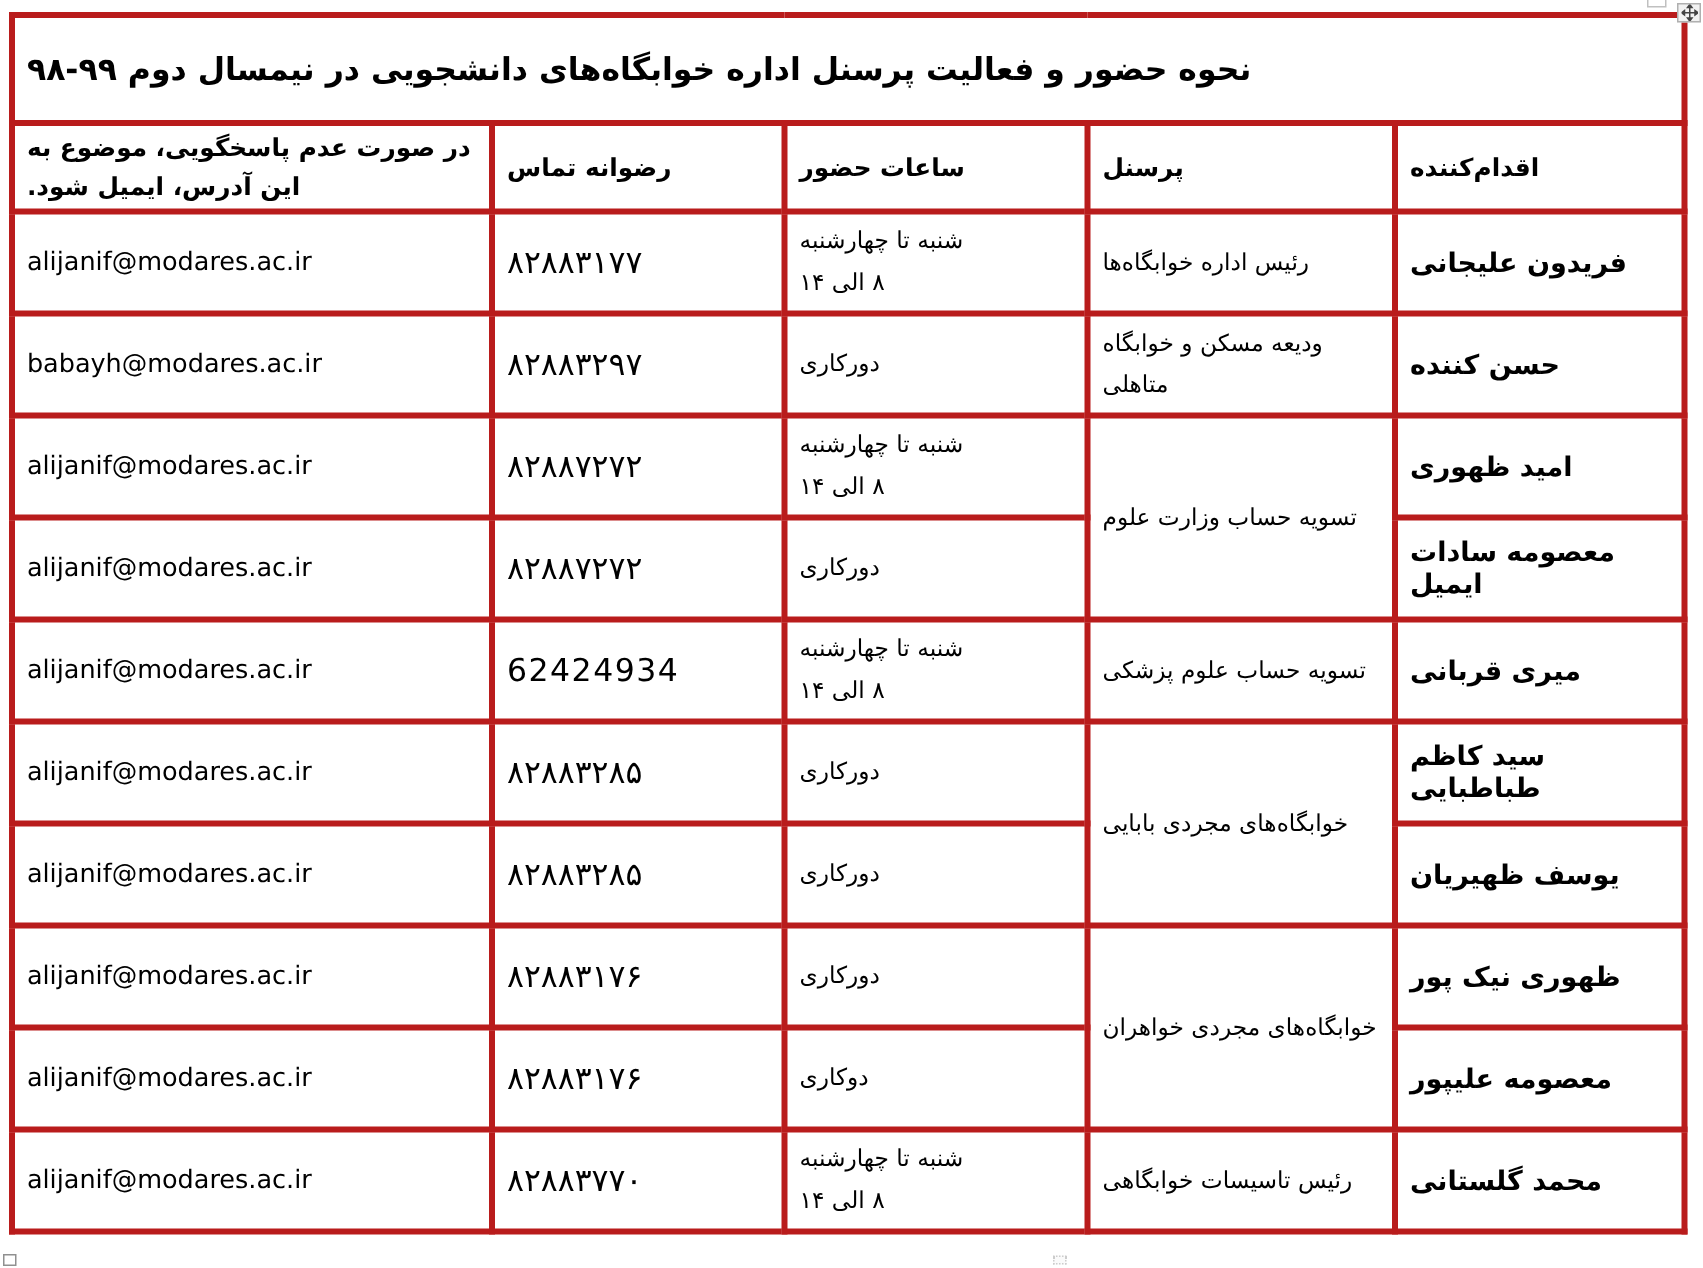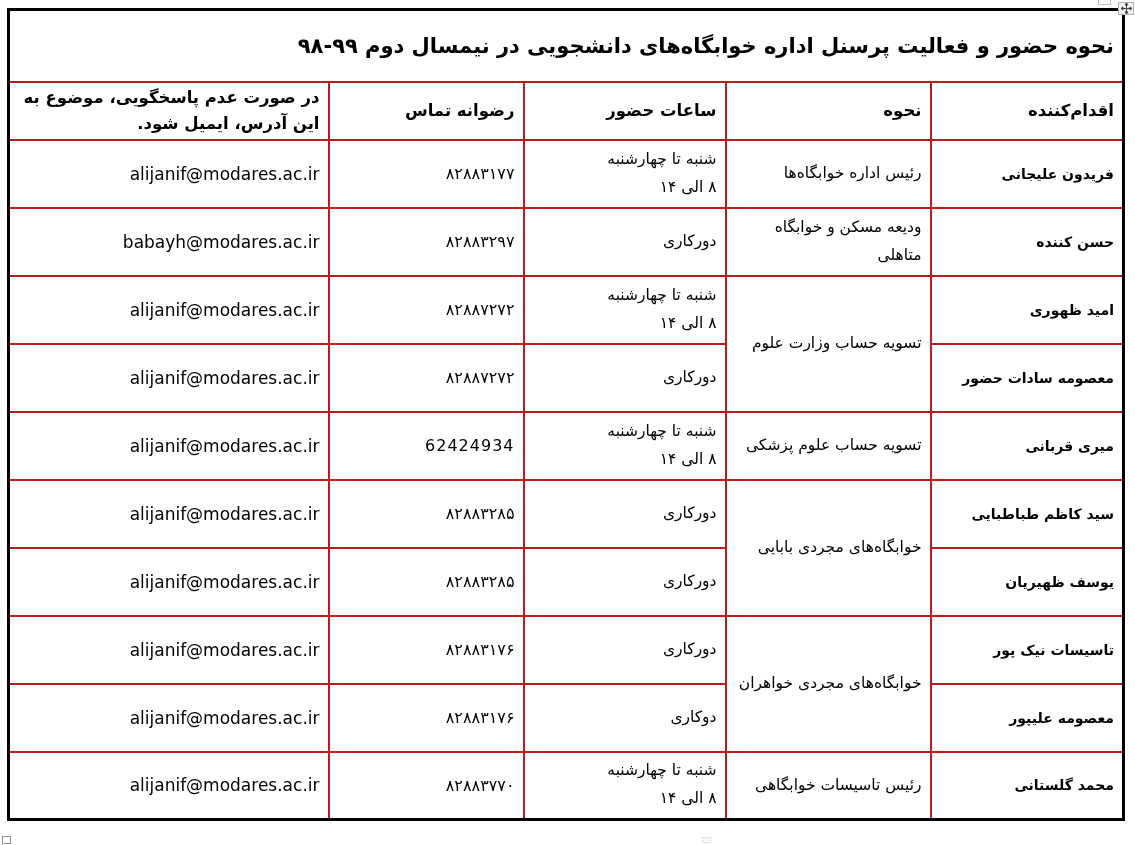--- a/index.html
+++ b/index.html
@@ -17,54 +17,54 @@
     top: 8px;
     right: 10px;
     width: 1115px;
     border-collapse: collapse;
     table-layout: fixed;
     direction: rtl;
     border: 3px solid #000;
     background: #fff;
   }
   table.doc-table td, table.doc-table th {
-    border: 2px solid #b91c1c;
-    text-align: right;
+    border: 4px solid #b91c1c;
+    text-align: left;
     vertical-align: middle;
     padding: 2px 8px;
     color: #000;
     overflow: hidden;
   }
   tr.title-row td {
     height: 72px;
     font-weight: bold;
     font-size: 21px;
   }
   tr.header-row th {
     height: 58px;
     font-weight: bold;
     font-size: 16.5px;
     line-height: 1.55;
   }
   tr.data-row { height: 68px; }
   td.cell-actor {
     font-weight: bold;
-    font-size: 14px;
+    font-size: 18px;
   }
   td.cell-subject {
     font-size: 15.5px;
     line-height: 1.75;
   }
   td.cell-hours {
     font-size: 15.5px;
     line-height: 1.8;
     white-space: pre-line;
   }
   td.cell-phone {
-    font-size: 16px;
+    font-size: 21px;
     letter-spacing: 1px;
     margin-left: 24px;
   }
   td.cell-email {
     direction: ltr;
     font-size: 17px;
   }
   
   .move-handle {
     position: absolute;
@@ -120,21 +120,21 @@
       <col style="width:320px">
     </colgroup>
 
     <tbody>
         <tr class="title-row">
       <td colspan="5">نحوه حضور و فعالیت پرسنل اداره خوابگاه‌های دانشجویی در نیمسال دوم ۹۹-۹۸</td>
     </tr>
 
     <tr class="header-row">
       <th>اقدام‌کننده</th>
-      <th>نحوه</th>
+      <th>پرسنل</th>
       <th>ساعات حضور</th>
       <th>رضوانه تماس</th>
       <th>در صورت عدم پاسخگویی، موضوع به این آدرس، ایمیل شود.</th>
     </tr>
 
     <tr class="data-row">
       <td class="cell-actor">فریدون علیجانی</td>
       <td class="cell-subject">رئیس اداره خوابگاه‌ها</td>
       <td class="cell-hours">شنبه تا چهارشنبه
 ۸ الی ۱۴</td>
@@ -153,21 +153,21 @@
     <tr class="data-row">
       <td class="cell-actor">امید ظهوری</td>
       <td class="cell-subject" rowspan="2">تسویه حساب وزارت علوم</td>
       <td class="cell-hours">شنبه تا چهارشنبه
 ۸ الی ۱۴</td>
       <td class="cell-phone">۸۲۸۸۷۲۷۲</td>
       <td class="cell-email">alijanif@modares.ac.ir</td>
     </tr>
 
     <tr class="data-row">
-      <td class="cell-actor">معصومه سادات حضور</td>
+      <td class="cell-actor">معصومه سادات ایمیل</td>
       <td class="cell-hours">دورکاری</td>
       <td class="cell-phone">۸۲۸۸۷۲۷۲</td>
       <td class="cell-email">alijanif@modares.ac.ir</td>
     </tr>
 
     <tr class="data-row">
       <td class="cell-actor">میری قربانی</td>
       <td class="cell-subject">تسویه حساب علوم پزشکی</td>
       <td class="cell-hours">شنبه تا چهارشنبه
 ۸ الی ۱۴</td>
@@ -184,21 +184,21 @@
     </tr>
 
     <tr class="data-row">
       <td class="cell-actor">یوسف ظهیریان</td>
       <td class="cell-hours">دورکاری</td>
       <td class="cell-phone">۸۲۸۸۳۲۸۵</td>
       <td class="cell-email">alijanif@modares.ac.ir</td>
     </tr>
 
     <tr class="data-row">
-      <td class="cell-actor">تاسیسات نیک پور</td>
+      <td class="cell-actor">ظهوری نیک پور</td>
       <td class="cell-subject" rowspan="2">خوابگاه‌های مجردی خواهران</td>
       <td class="cell-hours">دورکاری</td>
       <td class="cell-phone">۸۲۸۸۳۱۷۶</td>
       <td class="cell-email">alijanif@modares.ac.ir</td>
     </tr>
 
     <tr class="data-row">
       <td class="cell-actor">معصومه علیپور</td>
       <td class="cell-hours">دوکاری</td>
       <td class="cell-phone">۸۲۸۸۳۱۷۶</td>

